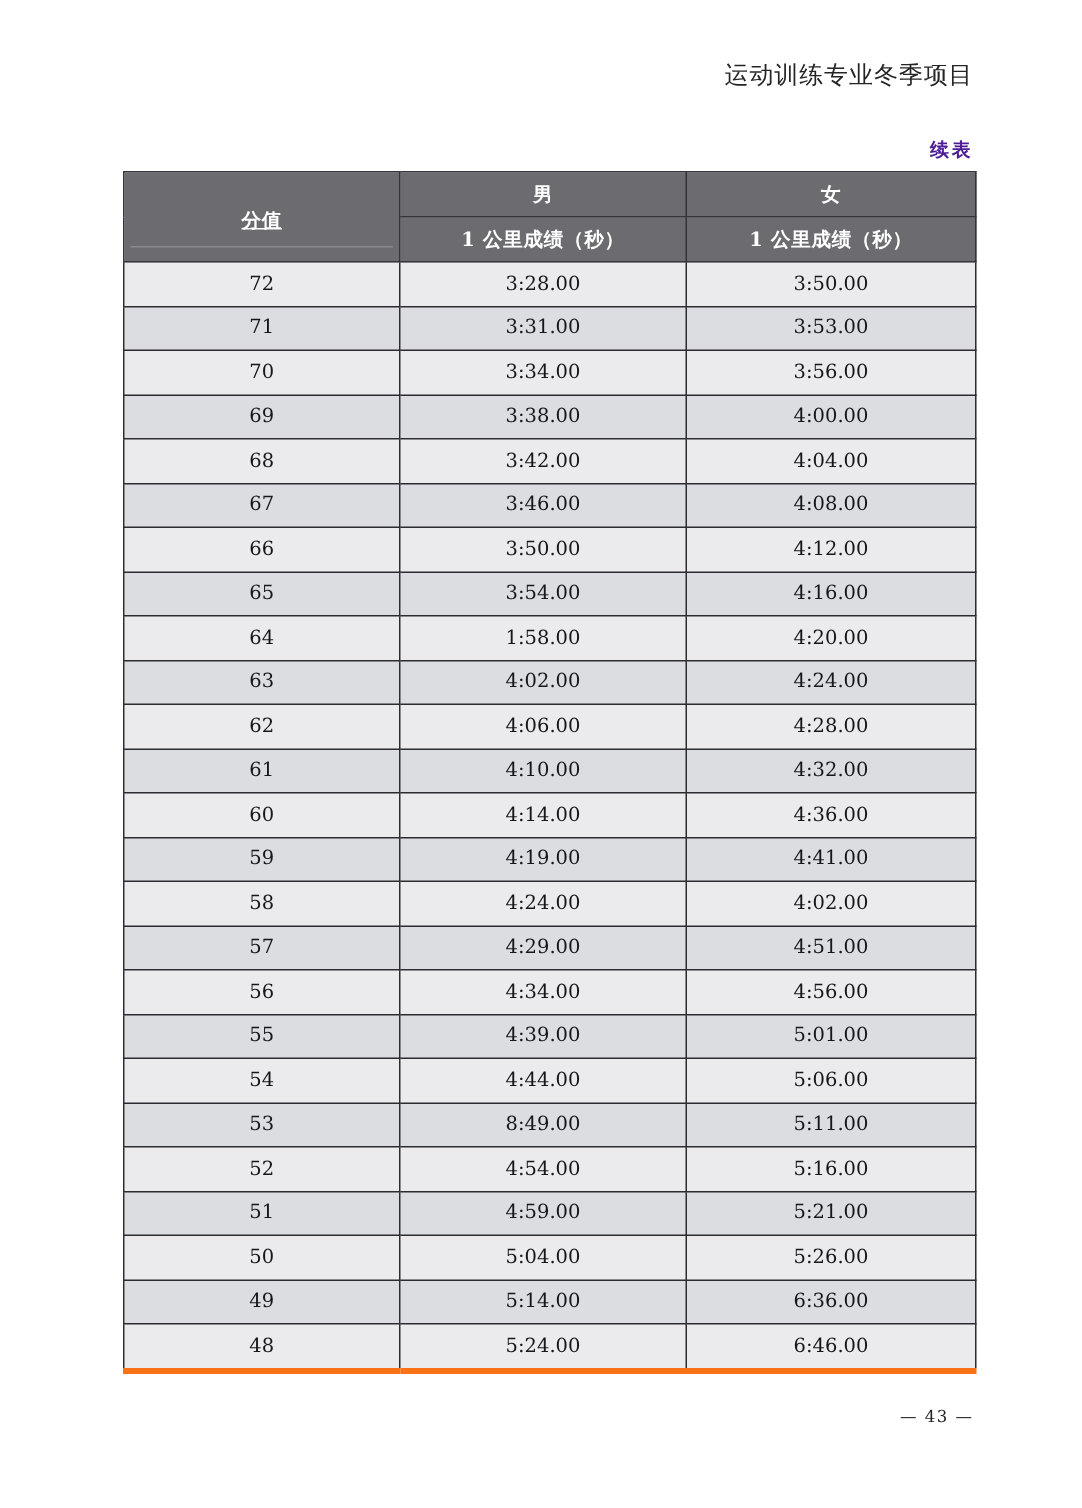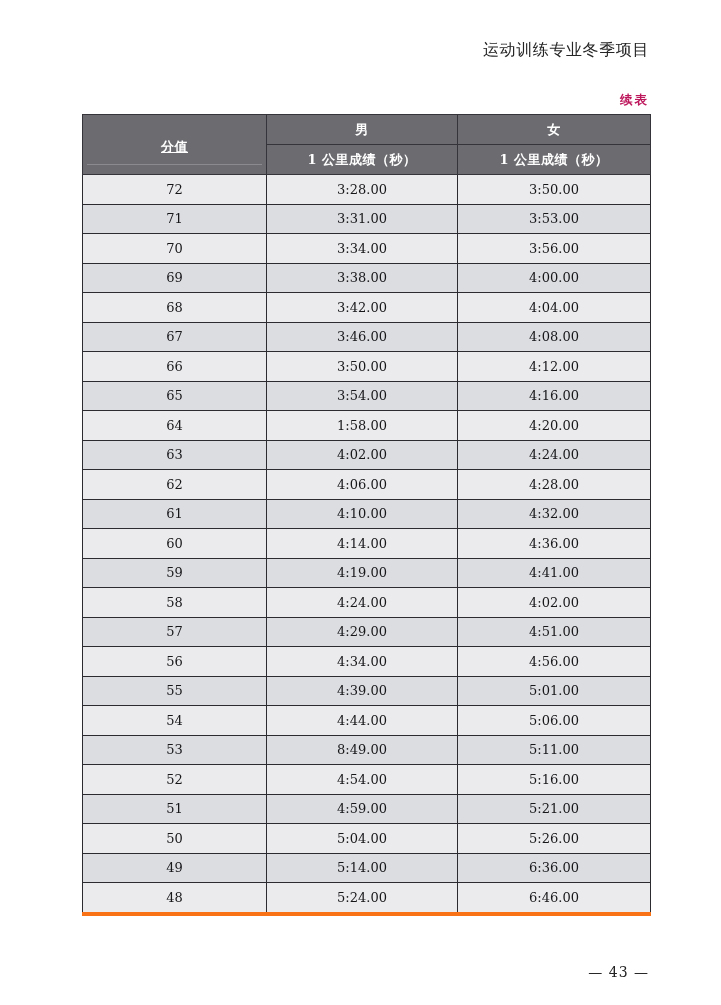--- a/index.html
+++ b/index.html
@@ -30,21 +30,21 @@
 
   
   #continued-label {
     position: absolute;
     top: 92px;
     right: 72px;
     font-family: "DejaVu Serif", "Liberation Serif", serif;
     font-size: 12.5px;
     font-weight: bold;
     letter-spacing: 2px;
-    color: #be185d;
+    color: #4c1d95;
     white-space: nowrap;
   }
 
   
   #score-table {
     position: absolute;
     left: 82px;
     top: 114px;
     width: 568px;
     border-collapse: collapse;
@@ -102,23 +102,23 @@
     border-bottom: 1px solid #2b2b30;
     font-family: "DejaVu Serif", "Liberation Serif", serif;
   }
   tbody tr:nth-child(odd)  td { background: #ebebee; }
   tbody tr:nth-child(even) td { background: #dcdde0; }
   tbody tr:last-child td { border-bottom: 4px solid #f97316; }
 
   
   #page-folio {
     position: absolute;
-    bottom: 25px;
+    bottom: 54px;
     right: 72px;
-    font-size: 14px;
+    font-size: 11px;
     color: #222222;
     letter-spacing: 1px;
     white-space: nowrap;
     margin-left: 24px;
   }
 </style>
 </head>
 <body>
 
 <div id="running-head">运动训练专业冬季项目</div>

